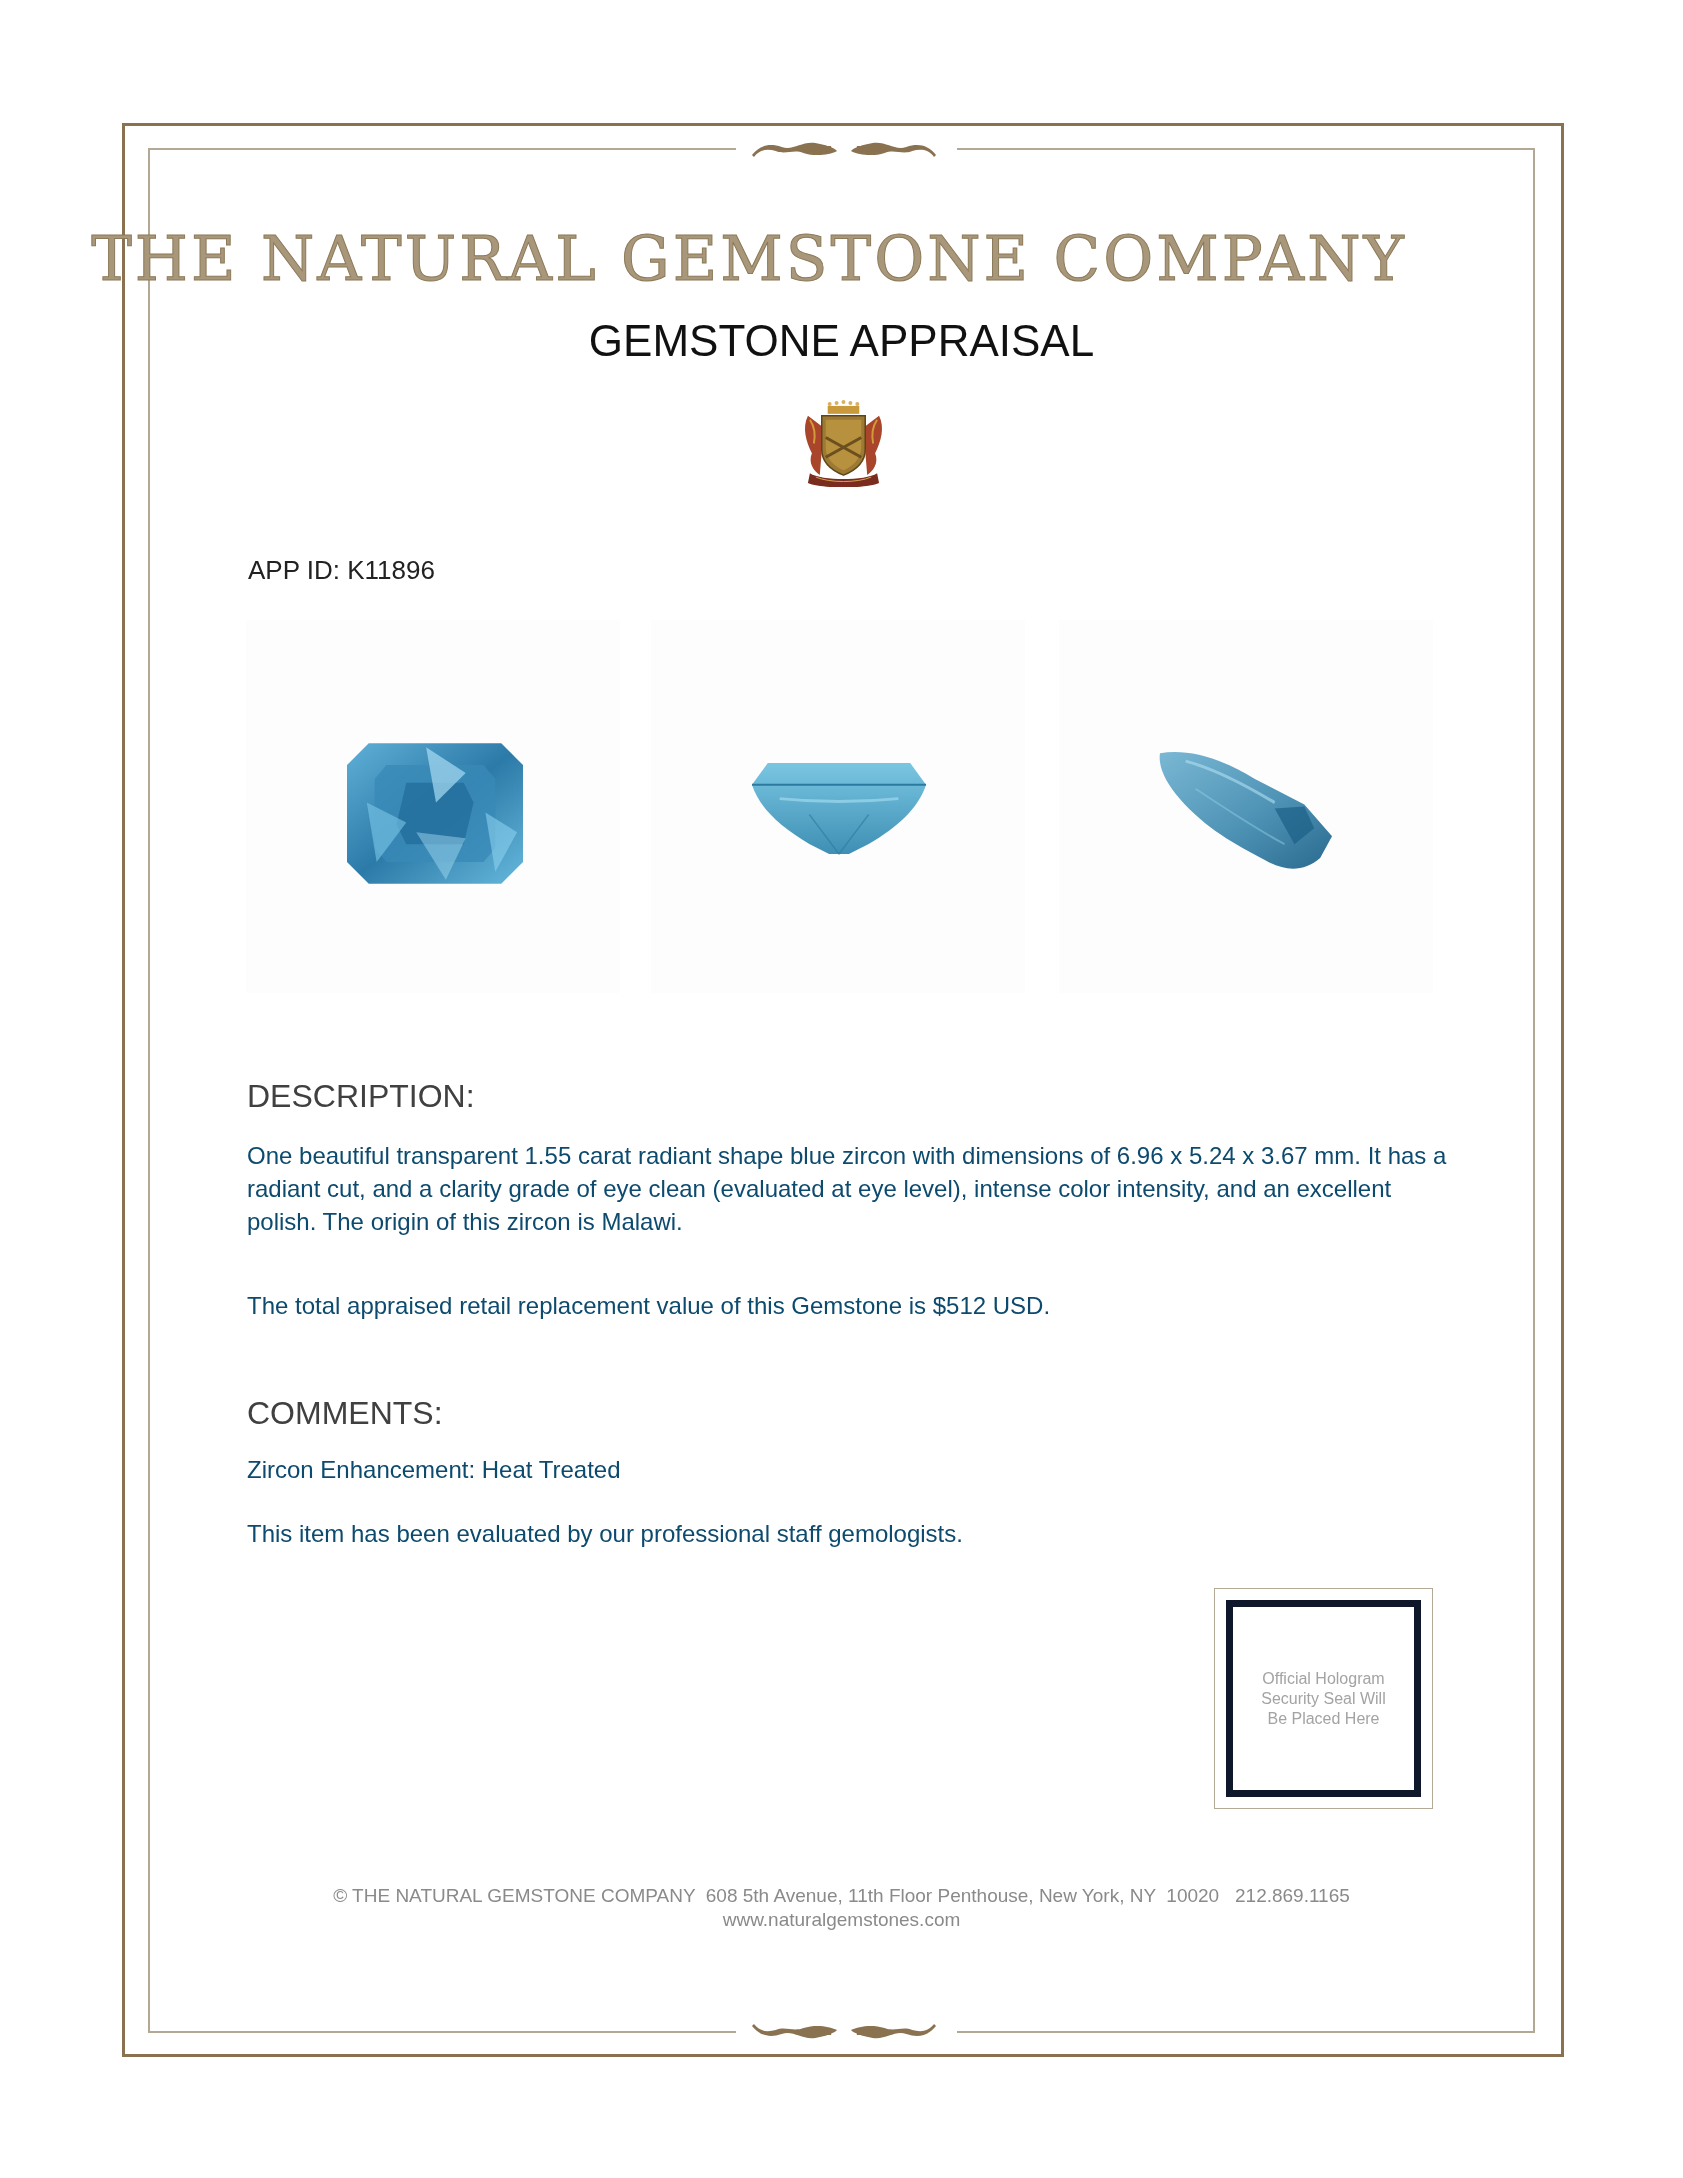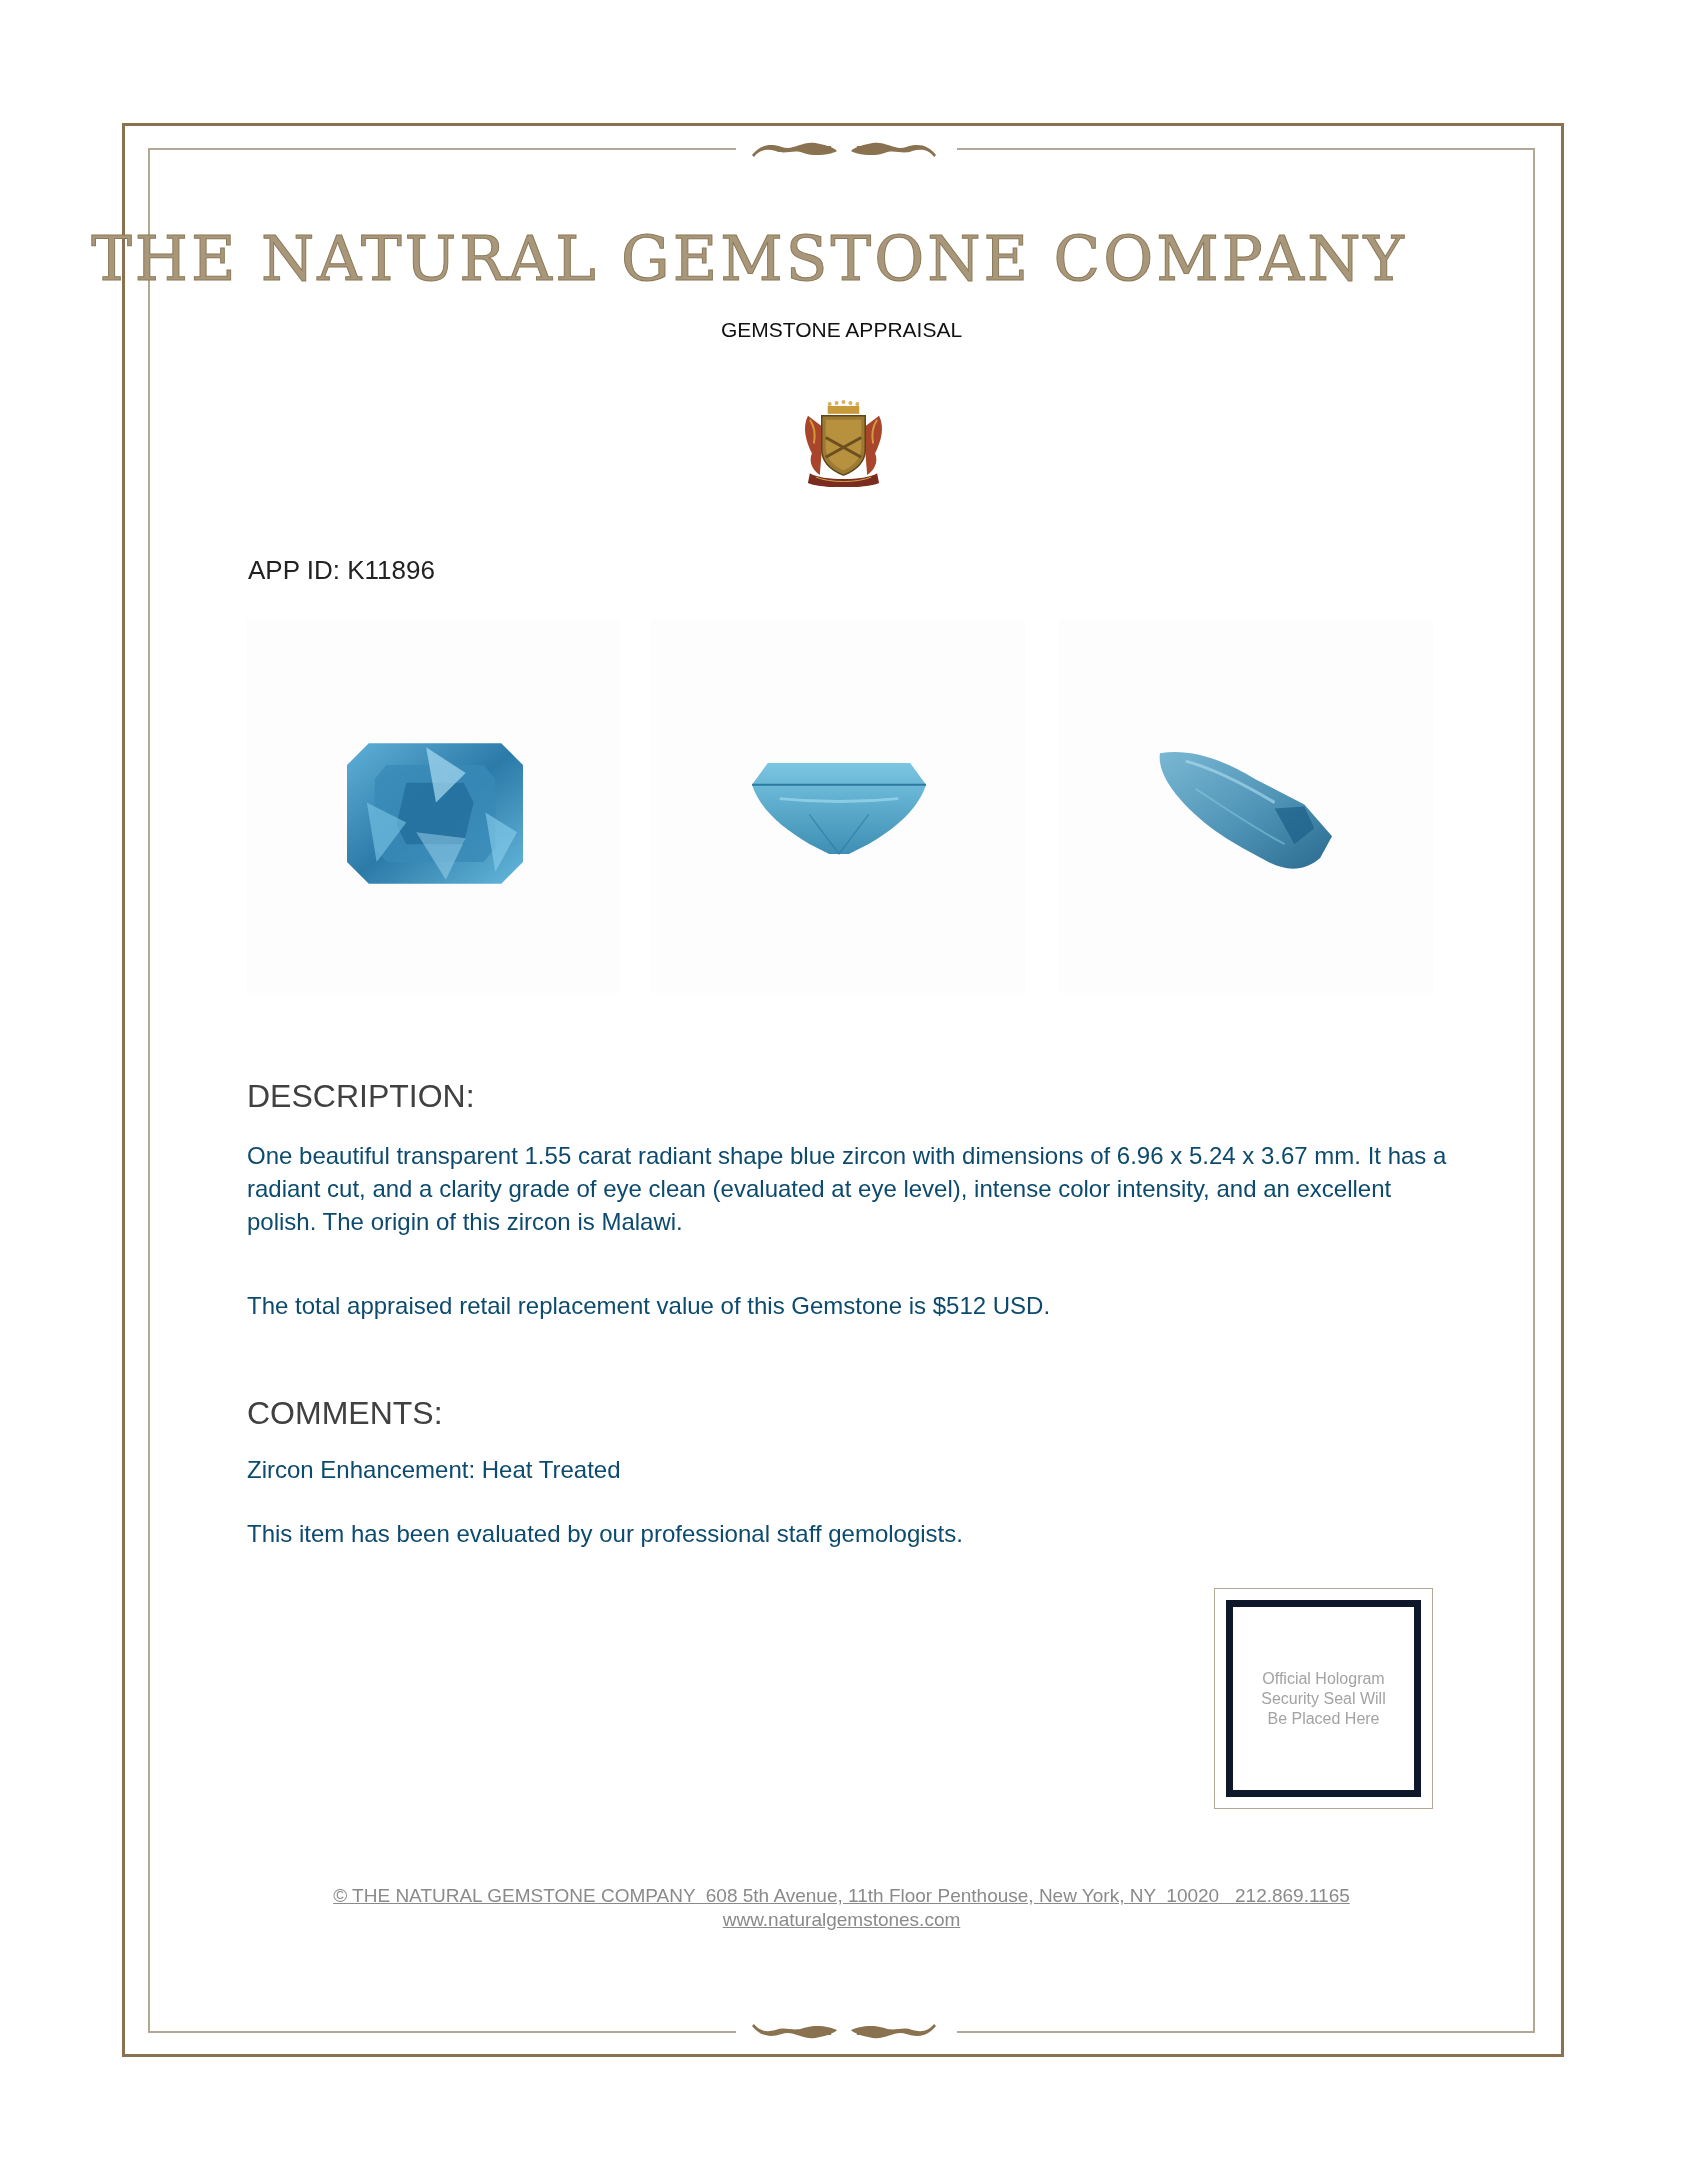--- a/index.html
+++ b/index.html
@@ -7,36 +7,36 @@
          font-family: "DejaVu Sans", sans-serif; color: #1c1c1c; }
   .abs { position: absolute; }
   .outer-border { left: 122px; top: 123px; width: 1436px; height: 1928px;
                   border: 3px solid #8a7250; box-sizing: content-box; }
   .inner-line { background: #b3a795; }
   .ornament { width: 188px; height: 22px; }
   .title { left: 0; width: 1498px; top: 228px; text-align: center;
            font-family: "DejaVu Serif", serif; font-size: 61px; letter-spacing: 3px;
            color: #a8977a; -webkit-text-stroke: 1px #8c7a58; line-height: 1; white-space: nowrap; }
   .subtitle { left: 0; width: 1683px; top: 319px; text-align: center;
-              font-family: "Liberation Sans", sans-serif; font-size: 21px; color: #111;
+              font-family: "Liberation Sans", sans-serif; font-size: 44px; color: #111;
               line-height: 1; letter-spacing: 0px; }
   .crest { left: 802px; top: 398px; width: 83px; height: 89px; }
   .app-id { left: 248px; top: 521px; font-size: 26px; color: #222; font-family: "Liberation Sans", sans-serif; margin-top: 34px; }
   .panel { top: 620px; width: 374px; height: 373px; background: #fdfdfd; }
   .panel .gem { position: absolute; }
   .section-label { left: 247px; font-size: 32px; color: #404040; font-family: "Liberation Sans", sans-serif; }
   .para { left: 247px; width: 1203px; font-size: 24px; line-height: 33px; color: #0c4a6e;
           font-family: "Liberation Sans", sans-serif; }
   .seal-outer { left: 1214px; top: 1588px; width: 217px; height: 219px; border: 1.5px solid #b4a997; }
   .seal-inner { position: absolute; left: 11px; top: 11px; right: 11px; bottom: 11px; border: 7px solid #0f172a;
                 display: flex; align-items: center; justify-content: center; }
   .seal-text { text-align: center; font-size: 16px; line-height: 20px; color: #a3a3a3;
                font-family: "Liberation Sans", sans-serif; }
   .footer { left: 0; width: 1683px; text-align: center; font-size: 19px; color: #8a8a8a;
-            font-family: "Liberation Sans", sans-serif; line-height: 25px; text-decoration: underline; }
+            font-family: "Liberation Sans", sans-serif; line-height: 25px; }
 </style>
 </head>
 <body>
 
 <div class="abs outer-border"></div>
 
 <div class="abs inner-line" style="left:148px; top:148px; width:588px; height:2px;"></div>
 <div class="abs inner-line" style="left:957px; top:148px; width:577px; height:2px;"></div>
 <div class="abs inner-line" style="left:148px; top:2031px; width:588px; height:2px;"></div>
 <div class="abs inner-line" style="left:957px; top:2031px; width:577px; height:2px;"></div>

